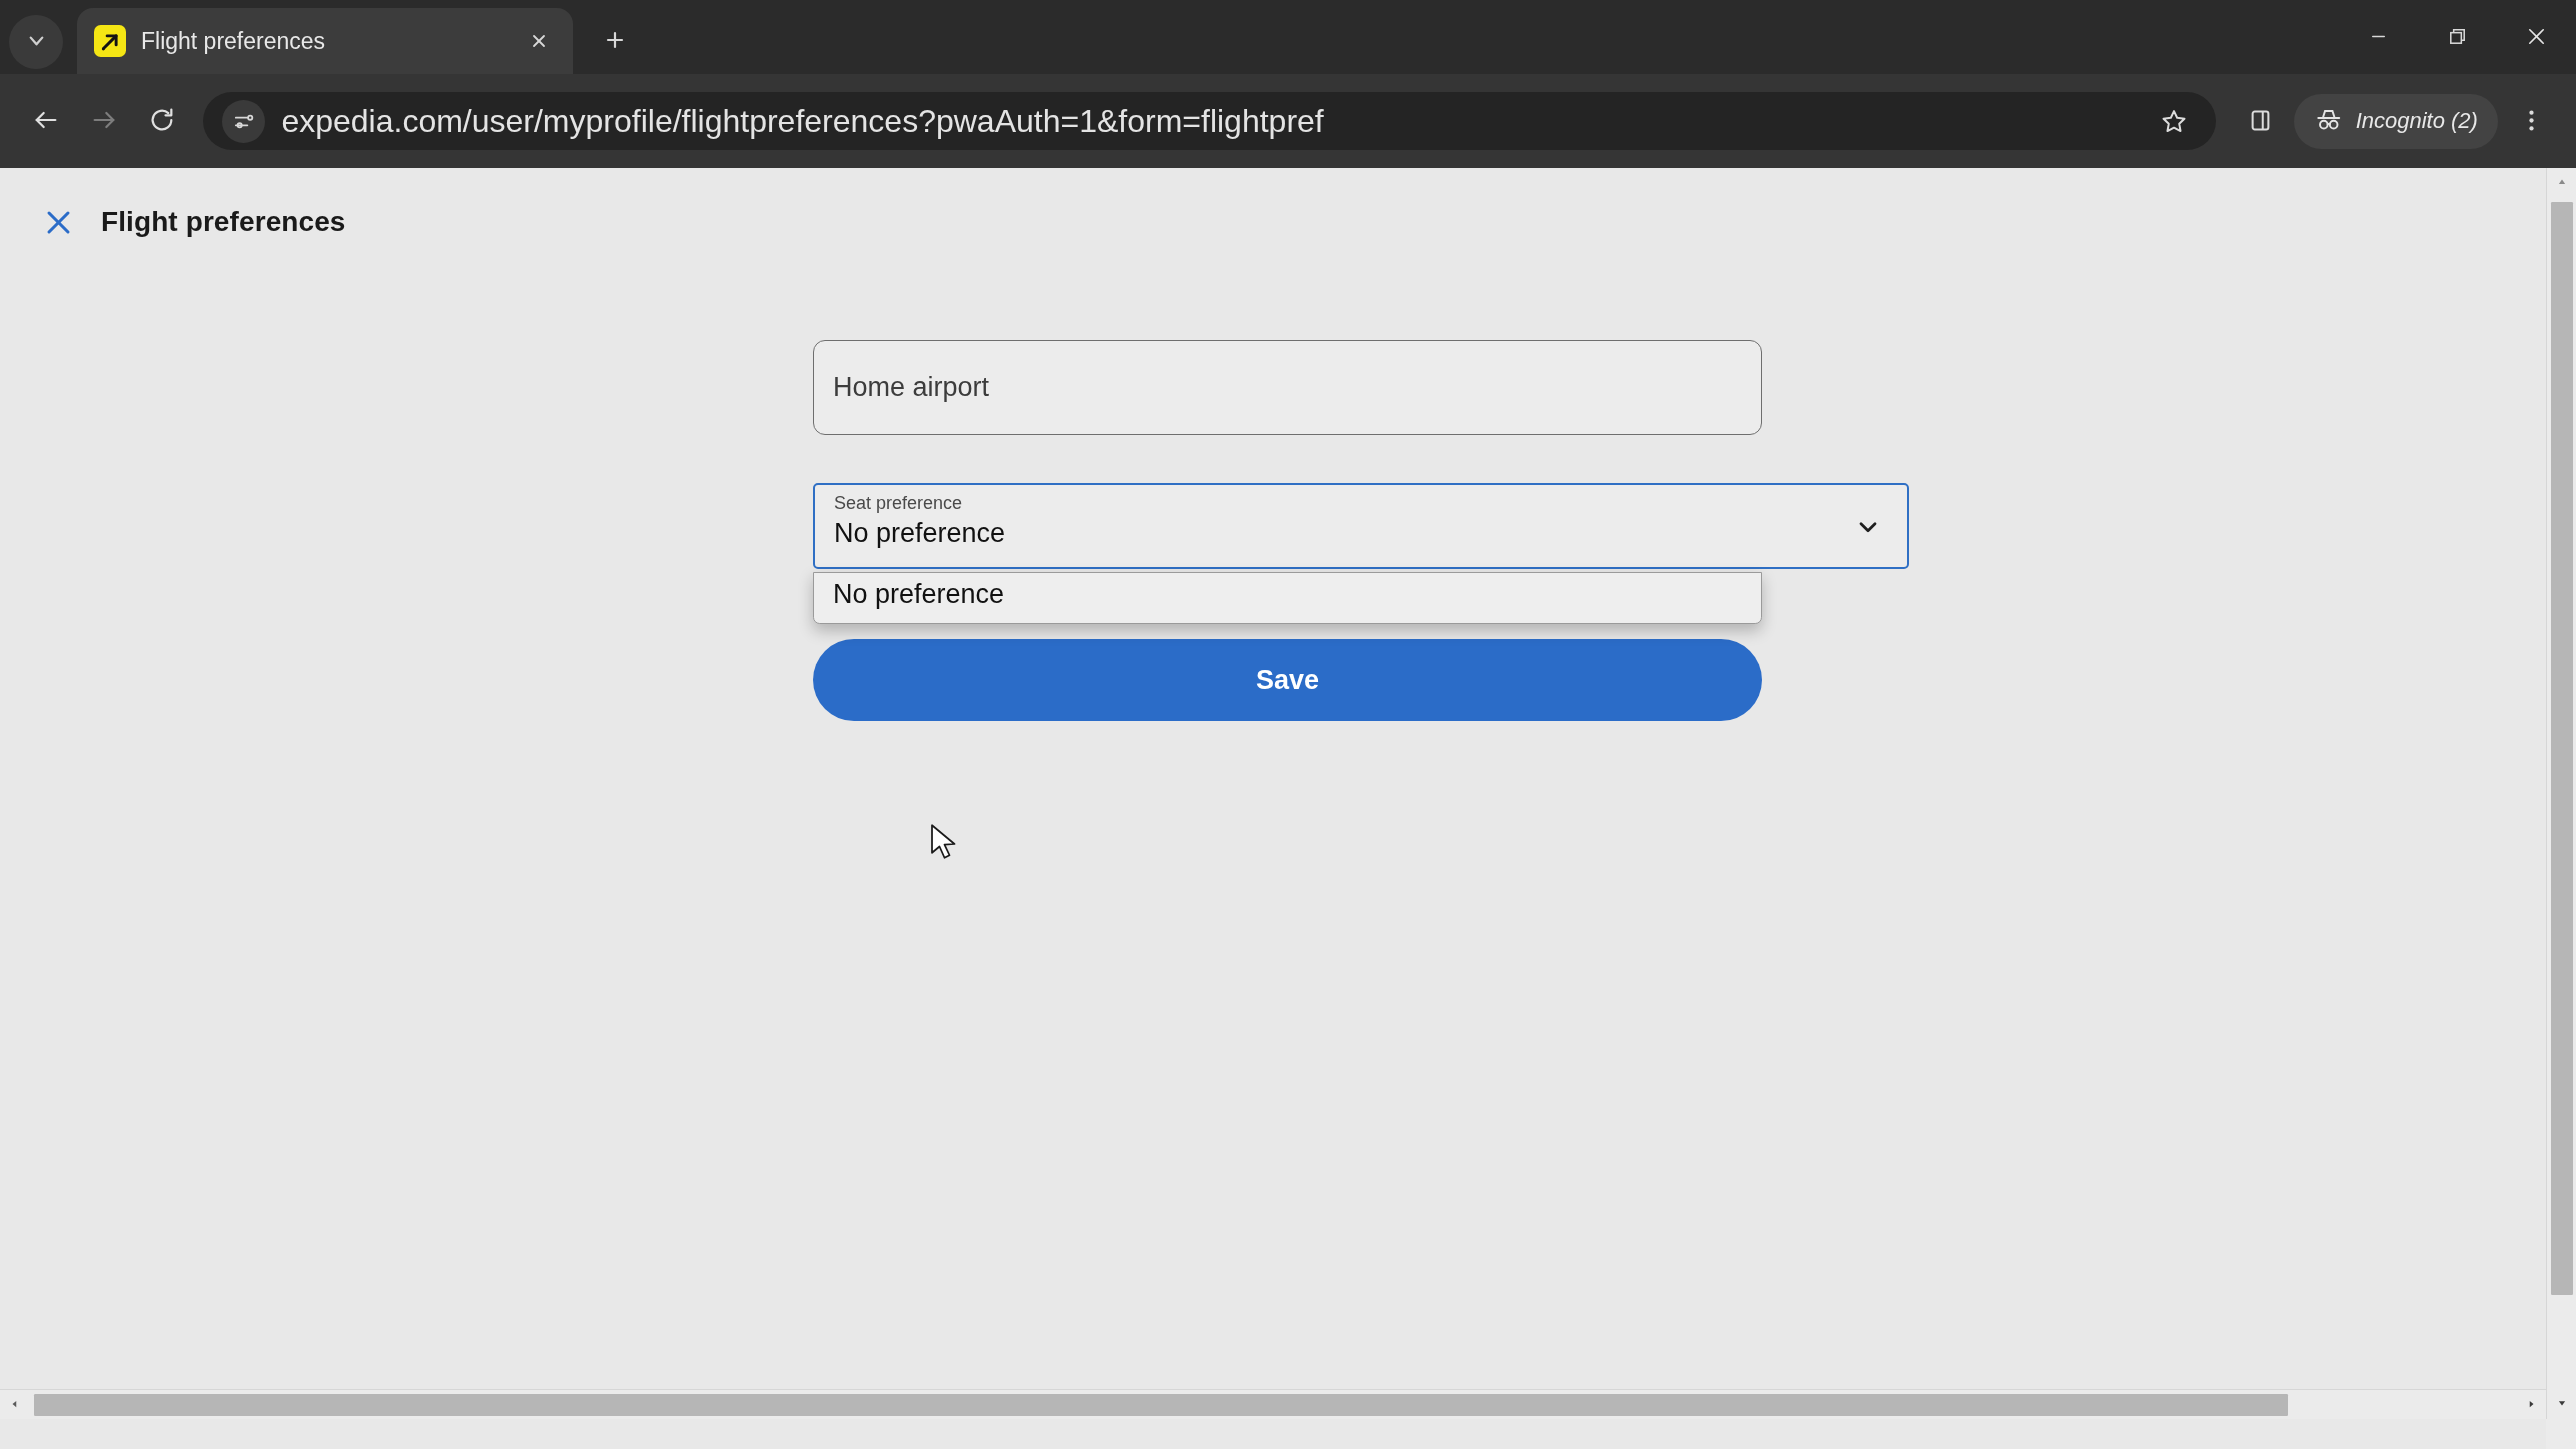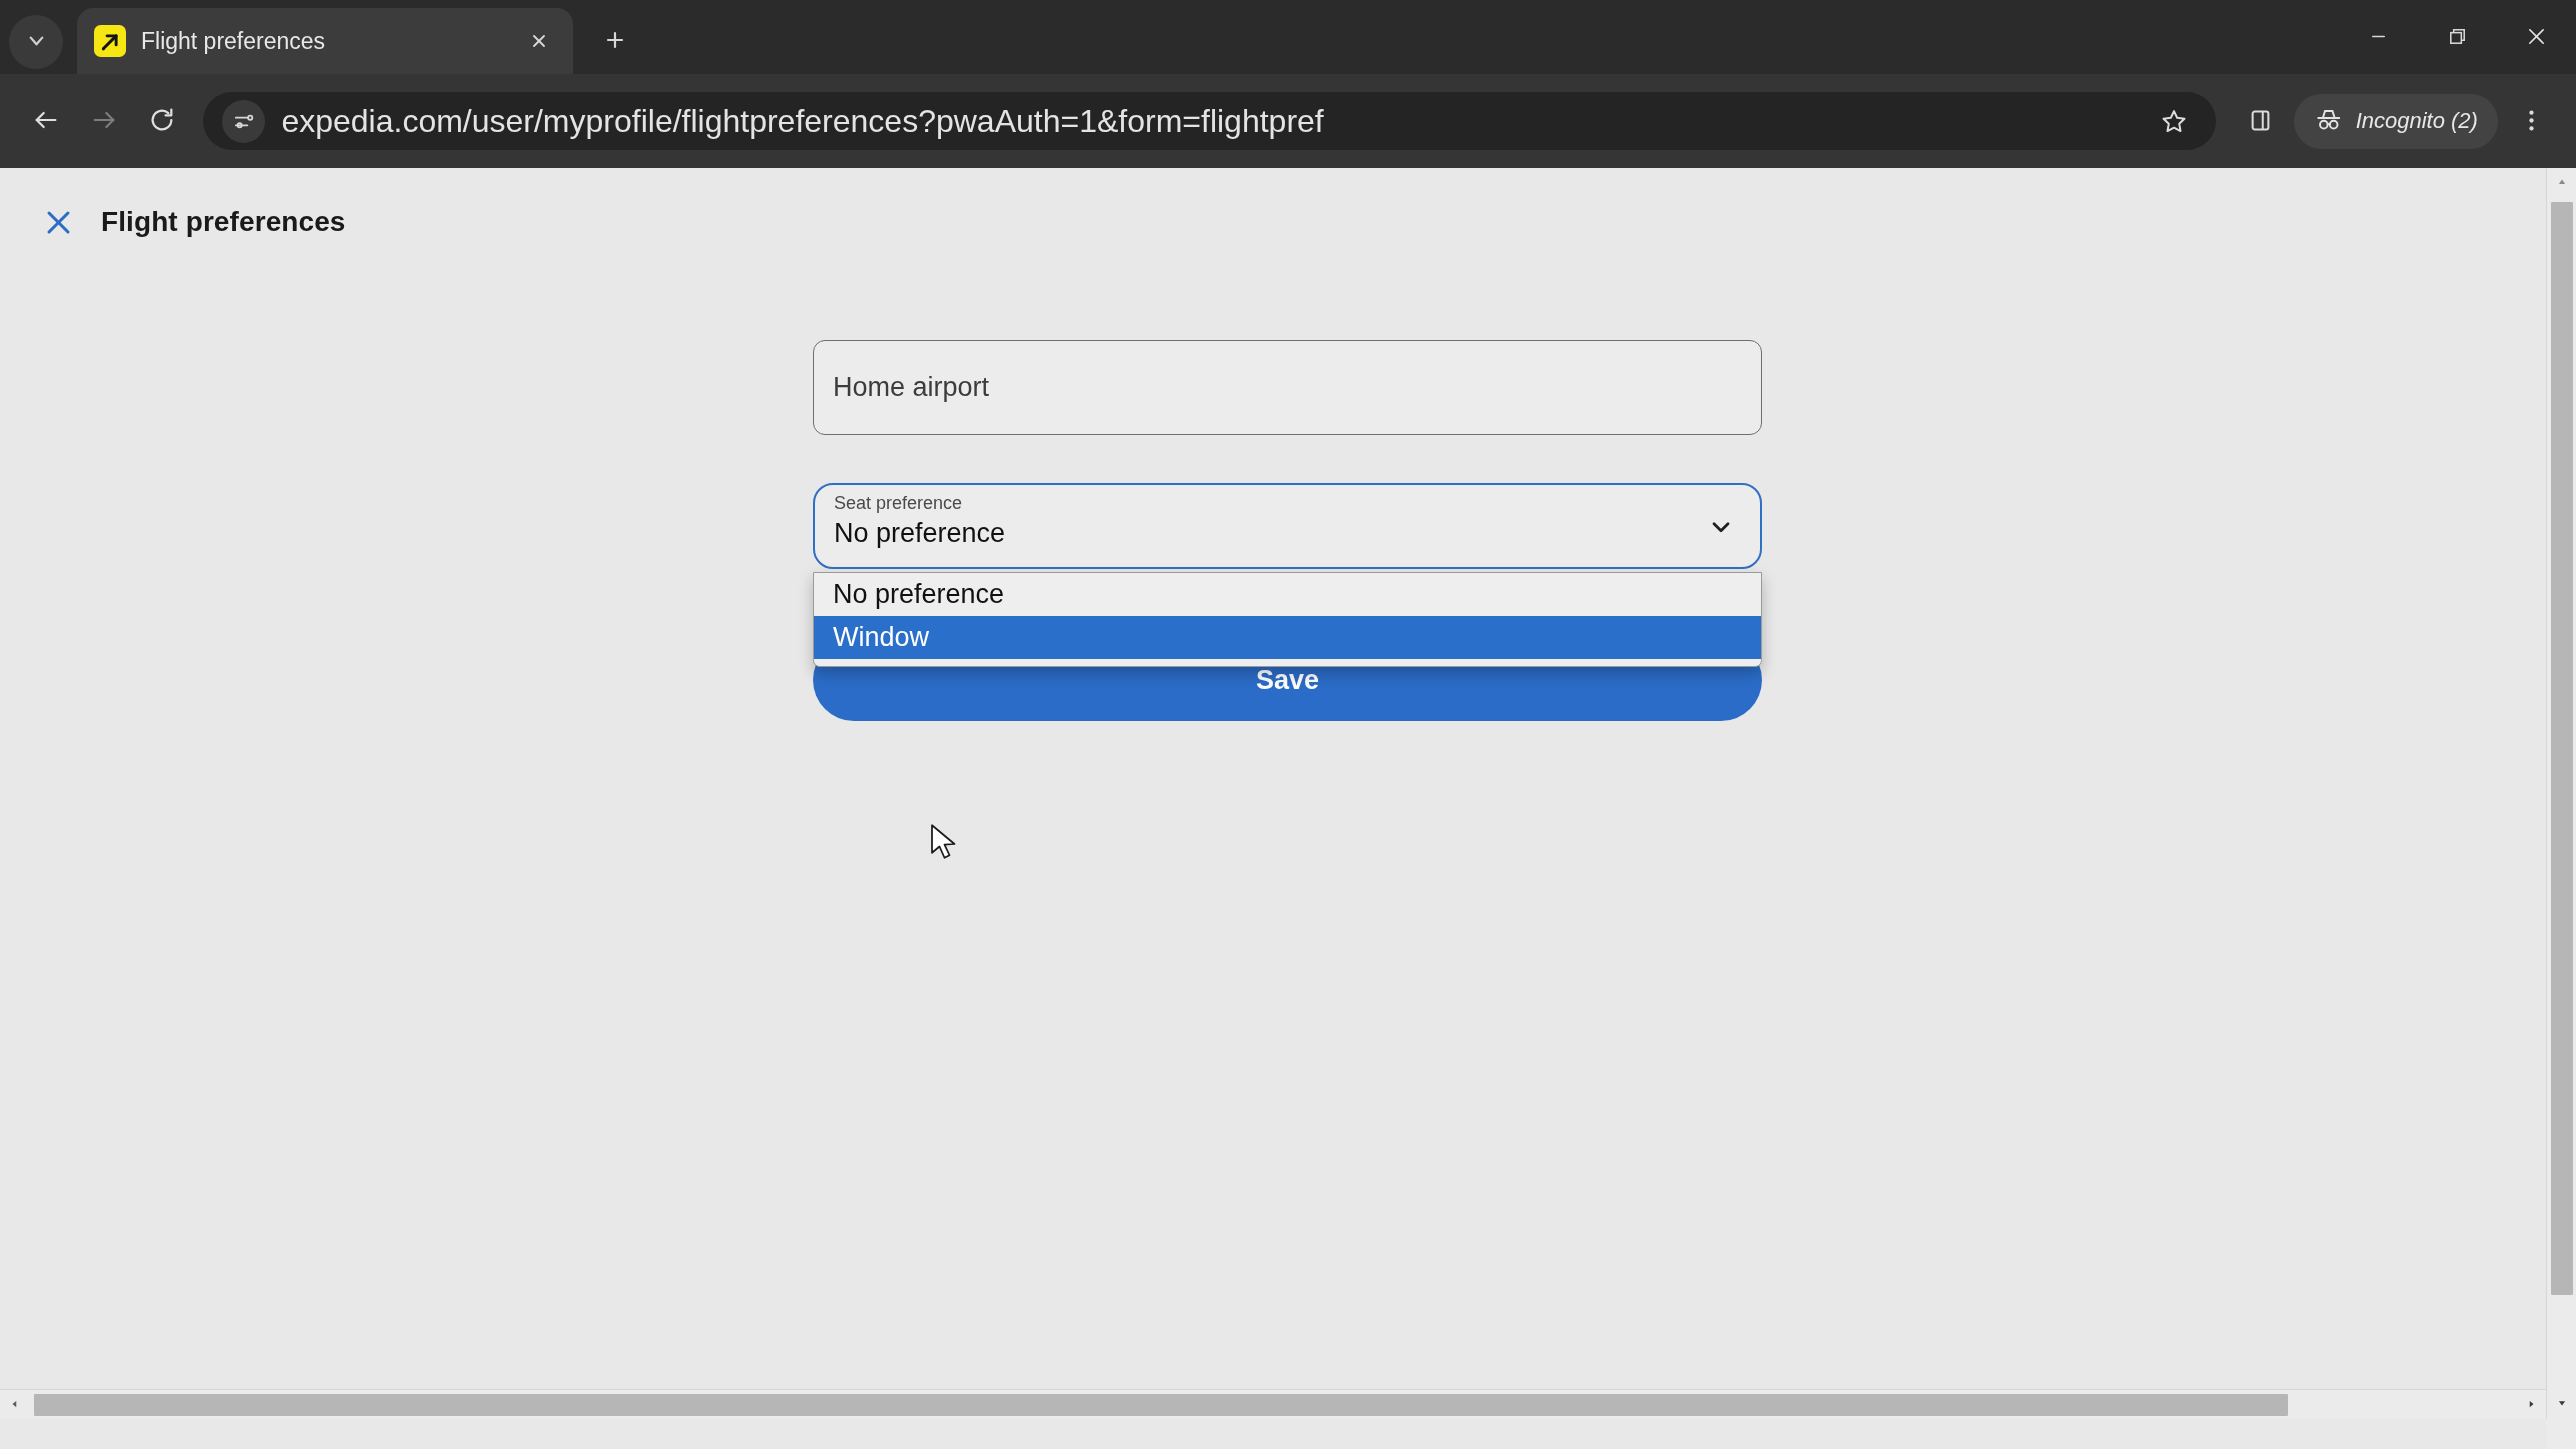--- a/index.html
+++ b/index.html
@@ -137,22 +137,22 @@
   .field {
     width: 949px; height: 95px;
     background: #ececec; border: 1.3px solid #6e6e6e; border-radius: 12px;
     display: flex; align-items: center; padding: 0 19px;
     position: relative;
   }
   .field-placeholder { font-size: 27px; color: #3c3c3c; }
 
   .select-wrap { position: relative; margin-top: 48px; }
   .select-box {
-    width: 949px; height: 86px;
-    background: #ececec; border: 2.7px solid #2f6fc4; border-radius: 20px;
+    width: 1096px; height: 86px;
+    background: #ececec; border: 2.7px solid #2f6fc4; border-radius: 5px;
     position: relative; padding: 9.4px 19px 0 19px;
   }
   .select-label { font-size: 18px; color: #4a4a4a; line-height: 1.1; }
   .select-value { font-size: 27px; color: #111; margin-top: 4px; }
   .select-chevron {
     position: absolute; right: 25.5px; top: 50%; transform: translateY(-50%);
     width: 28px; height: 28px; display: flex; align-items: center; justify-content: center;
   }
   .select-chevron svg { width: 28px; height: 28px; }
 
@@ -384,21 +384,20 @@
             <div class="select-value">No preference</div>
             <span class="select-chevron">
               <svg viewBox="0 0 24 24" fill="none" stroke="#1f1f1f" stroke-width="2.4" stroke-linecap="round" stroke-linejoin="round">
                   <polyline points="6,10 12,16 18,10"></polyline>
                 </svg>
             </span>
           </div>
 
           <div class="dropdown">
             <div class="option">No preference</div>
-            <div class="option selected">Window</div>
           </div>
         </div>
 
         <button class="save-btn">Save</button>
       </div>
 
       <div class="hscroll">
         <div class="hs-btn left">
           <span>
             <svg viewBox="0 0 16 16" width="10" height="10" fill="#5a5a5a">

